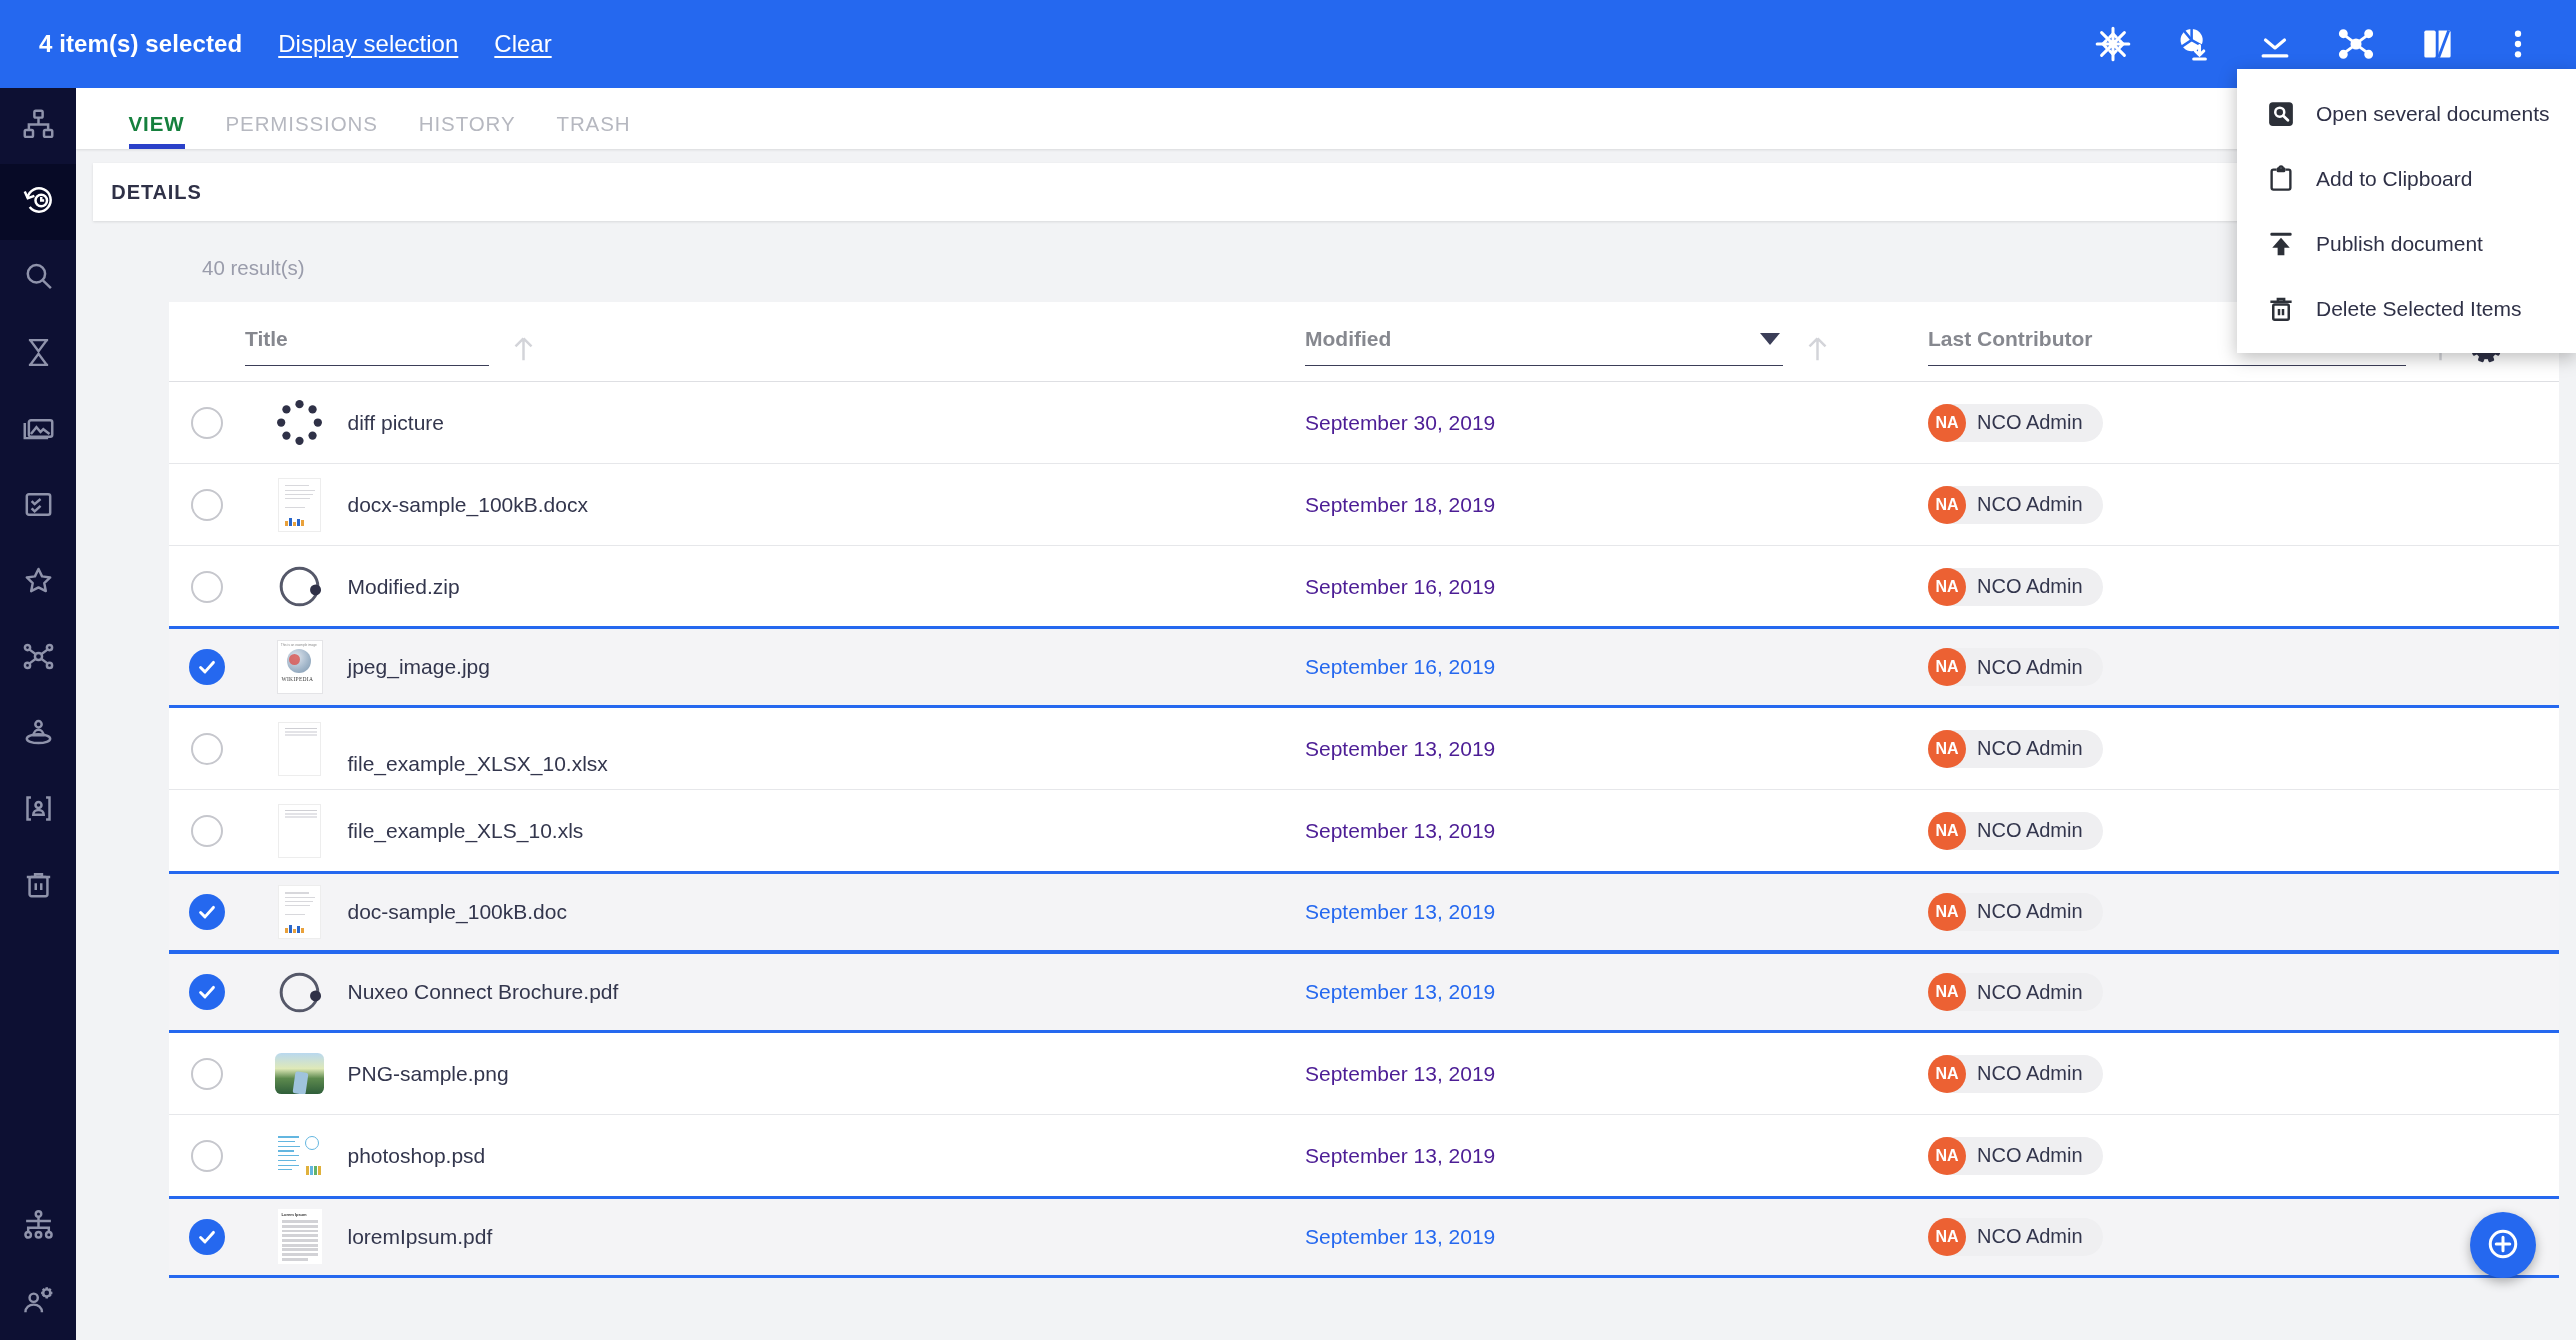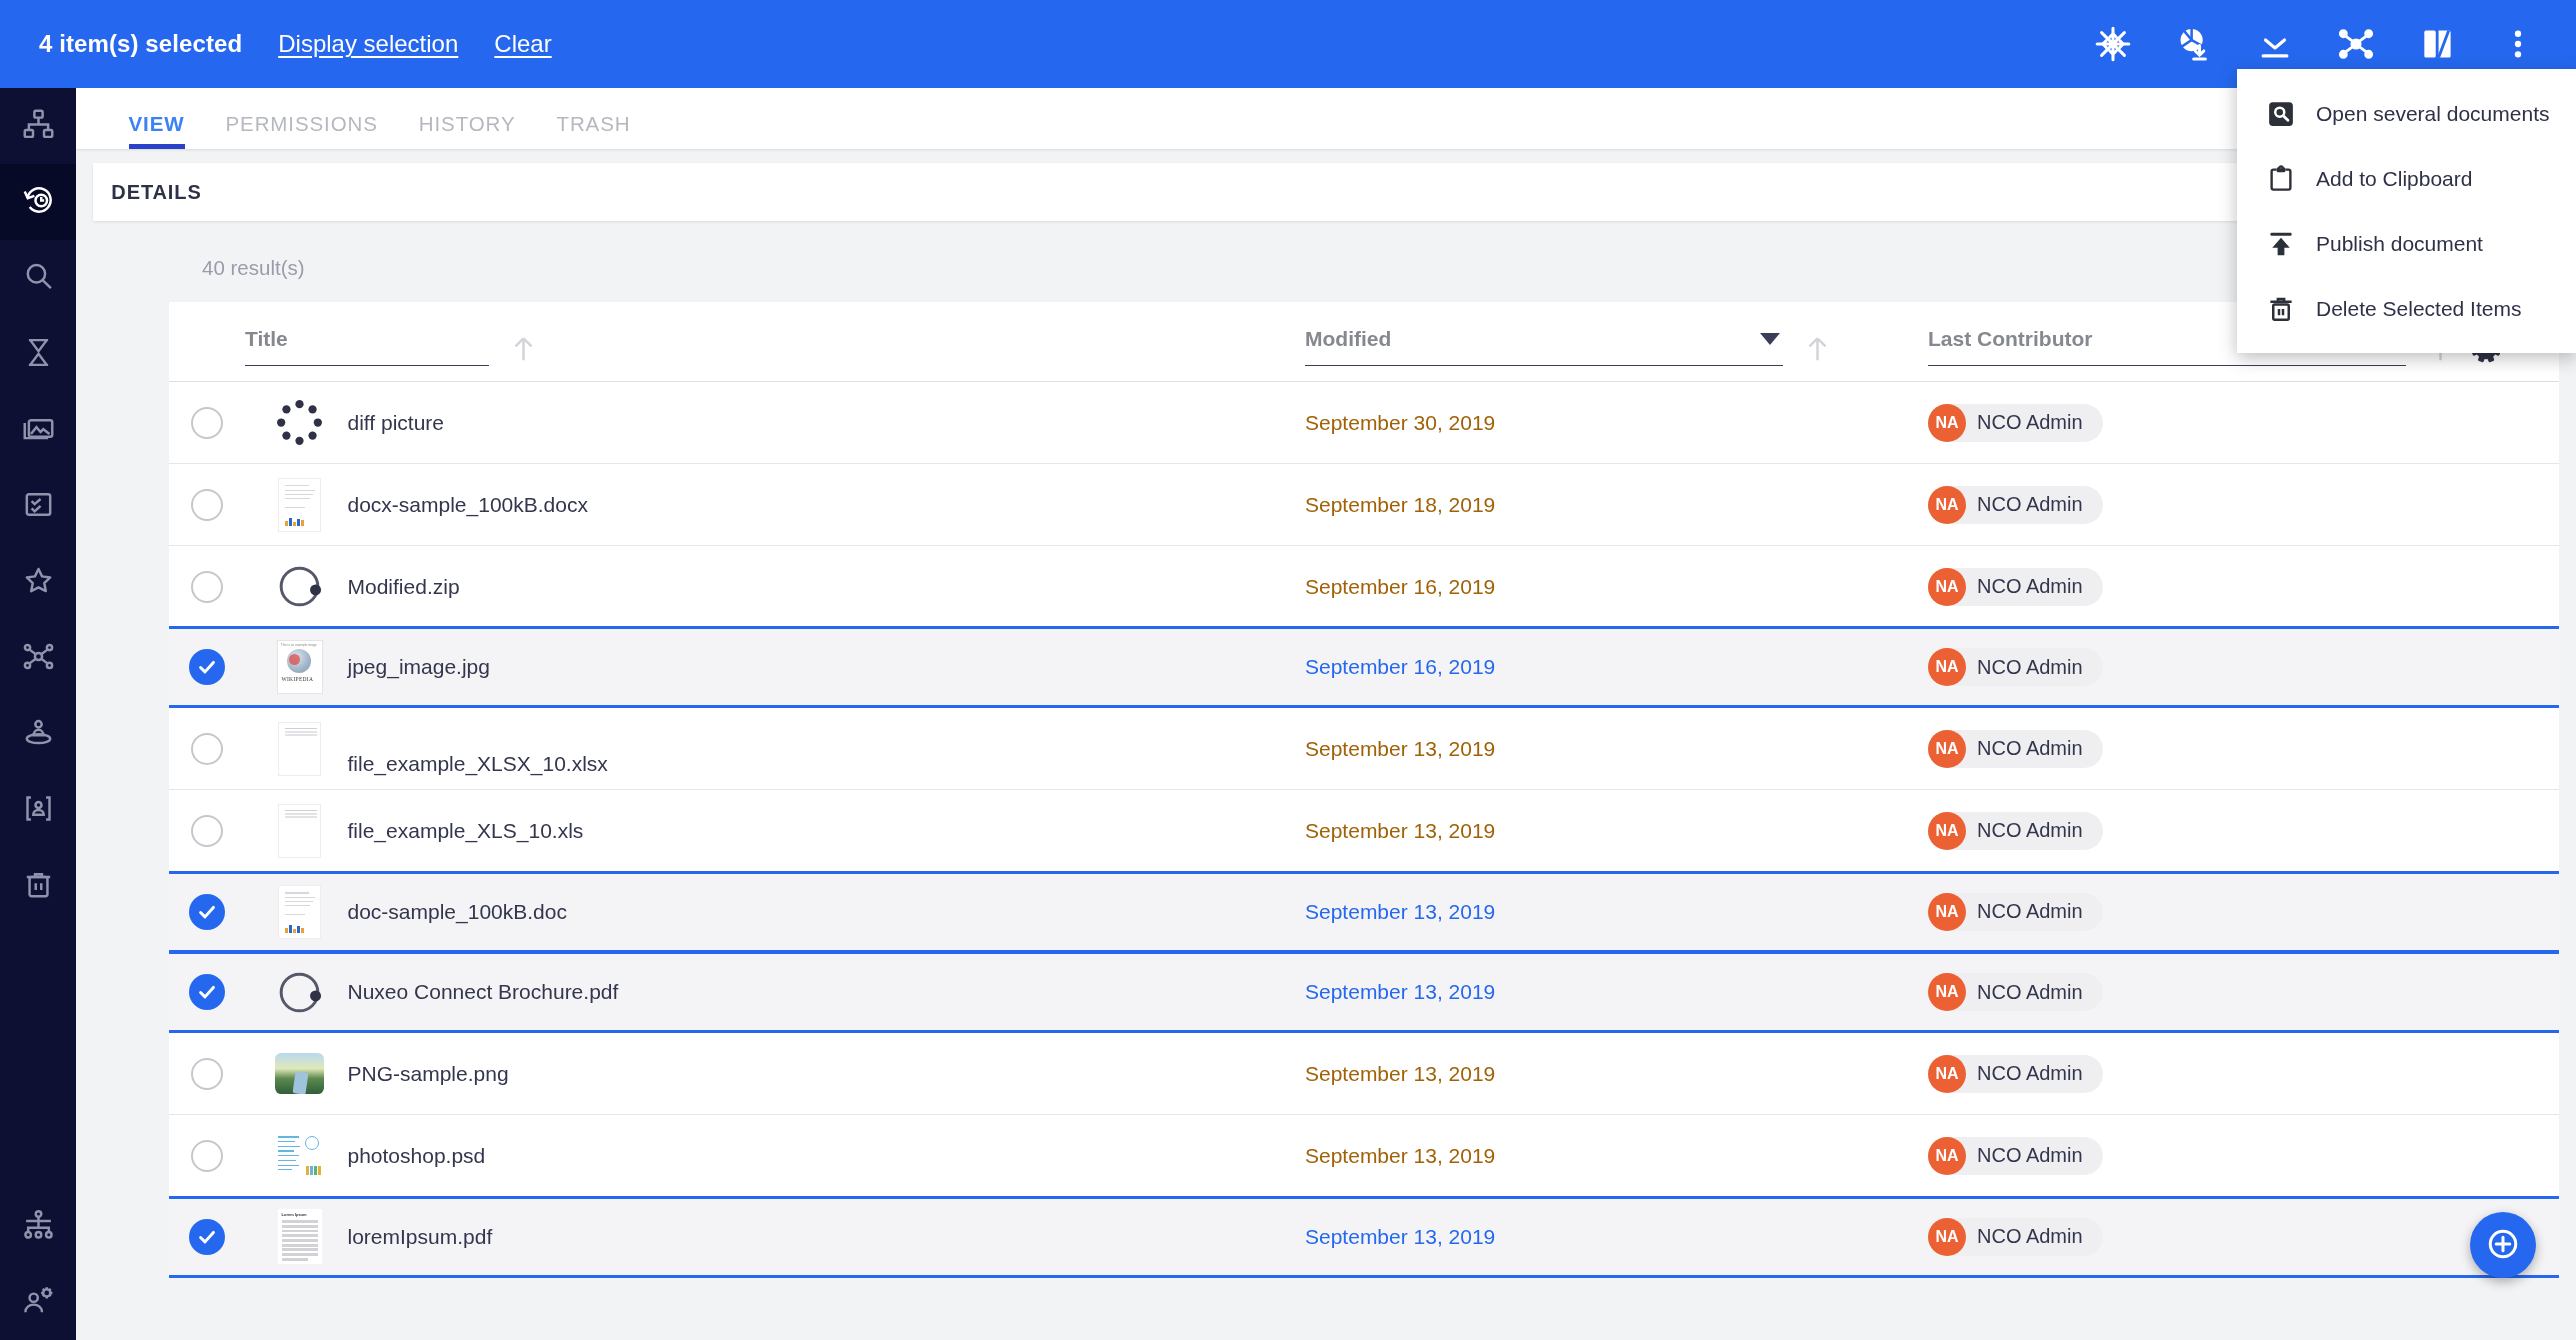--- a/index.html
+++ b/index.html
@@ -79,21 +79,21 @@
     box-shadow: 0 0.8px 2.4px rgba(0,0,0,0.10);
     position: relative; z-index: 5;
   }
   .tab {
     position: relative;
     padding: 0 20.5px 12.6px 20.5px;
     font-size: 20.5px; letter-spacing: 0.9px;
     color: #b6b8c0; cursor: pointer;
     font-family: "Liberation Sans", sans-serif;
   }
-  .tab.active { color: #3b82f6; font-weight: bold; }
+  .tab.active { color: #15803d; font-weight: bold; }
   .tab.active::after {
     content: ""; position: absolute;
     left: 20.5px; right: 20.5px; bottom: 0;
     height: 4.7px; background: #2a41c9;
   }
 
   
   #details-card {
     margin: 14px 17.3px 0 17.3px;
     background: #ffffff;
@@ -176,21 +176,21 @@
   }
   .checkbox-checked svg { width: 22px; height: 22px; }
   .thumb {
     width: 55px; height: 55px; flex: none;
     margin-left: 27px; margin-right: 20.5px;
     display: flex; align-items: center; justify-content: center;
     overflow: hidden;
   }
   .thumb svg, .thumb .mini { width: 100%; height: 100%; }
   .rtitle { font-size: 21px; color: #33364d; }
-  .rdate  { font-size: 21px; color: #a16207; }
+  .rdate  { font-size: 21px; color: #4c1d95; }
   .row.selected .rdate { color: #2568ef; }
   .contrib-chip {
     display: inline-flex; align-items: center;
     background: #efeff1; border-radius: 79px;
     height: 38px; padding-right: 20.5px;
   }
   .avatar {
     width: 38px; height: 38px; border-radius: 50%;
     background: #ec6133; color: #ffffff;
     font-size: 16px; font-weight: bold;

